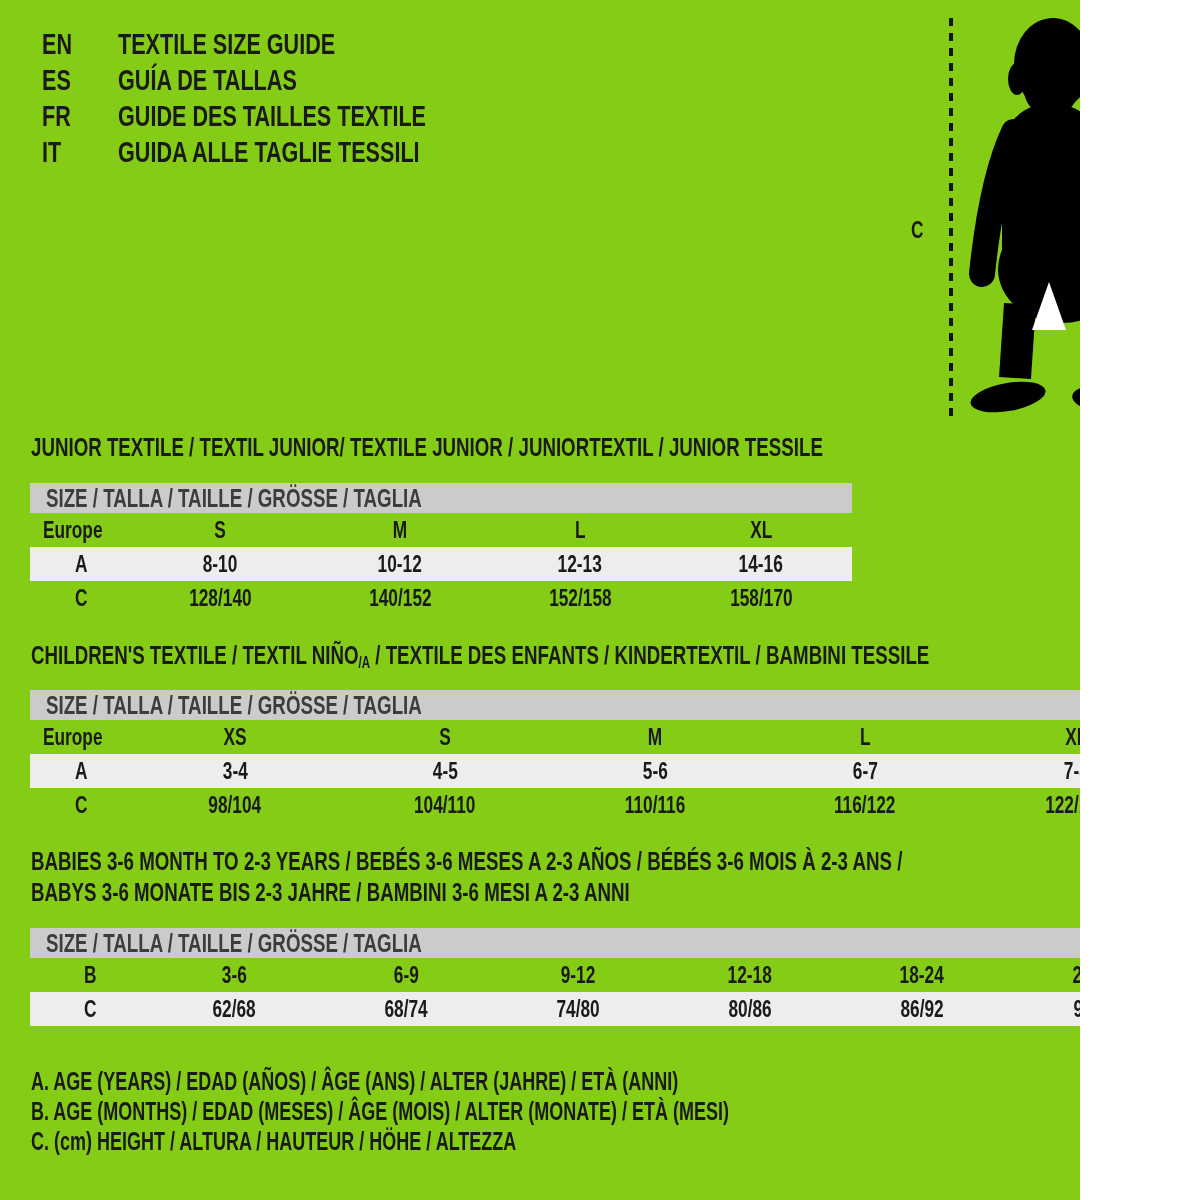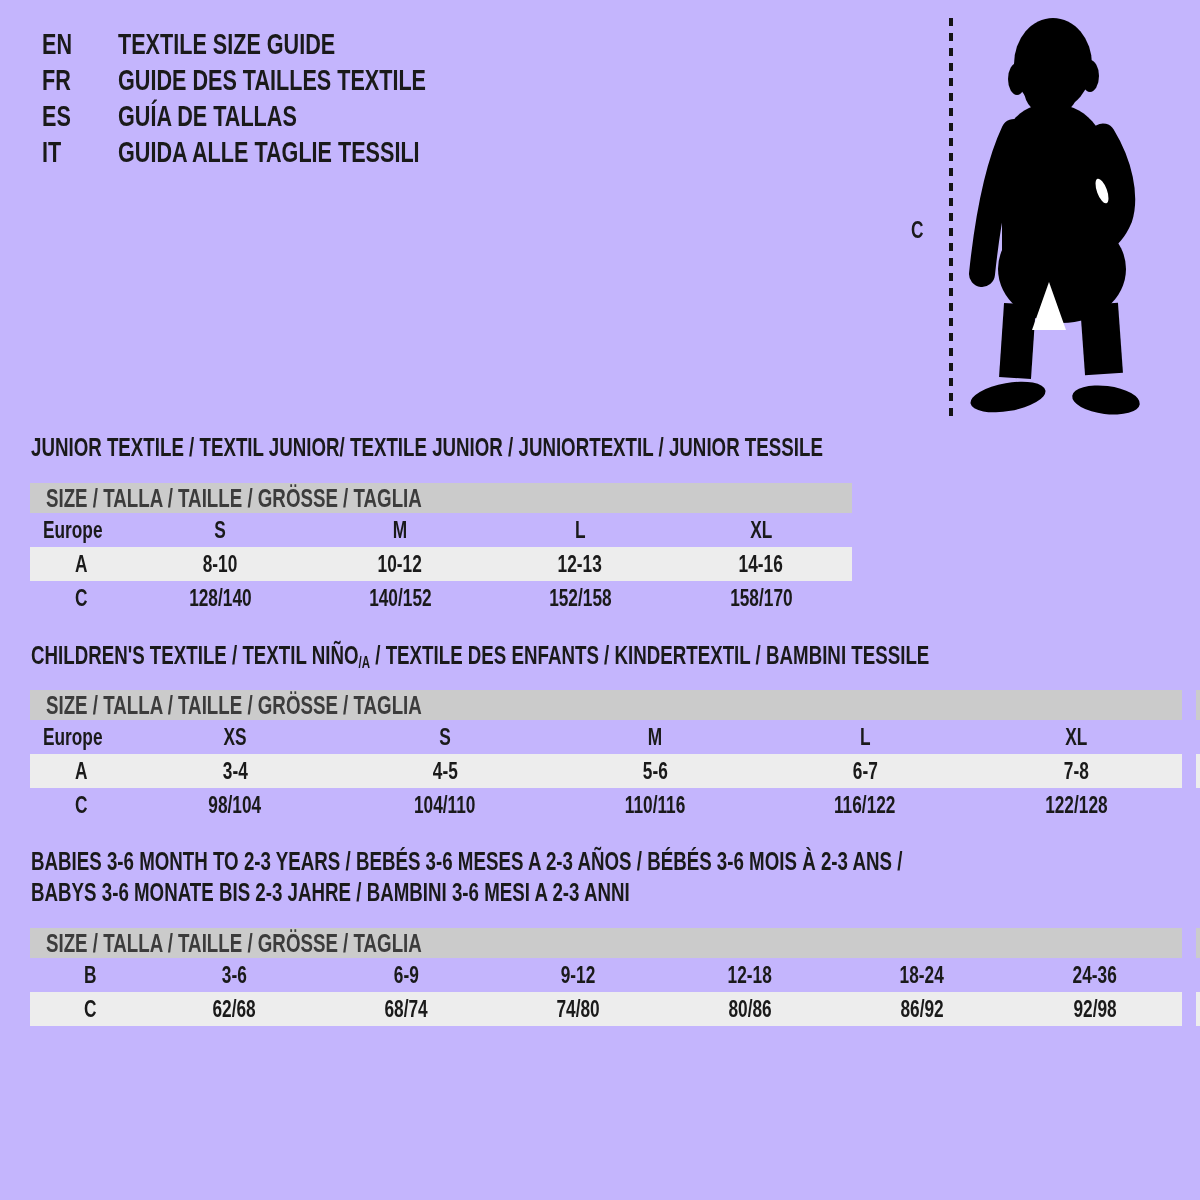--- a/index.html
+++ b/index.html
@@ -1,17 +1,17 @@
 <!DOCTYPE html>
 <html><head>
 <meta charset="utf-8">
 <style>
   html,body{margin:0;padding:0;background:#ffffff;}
   #page{
-    position:relative;width:1200px;height:1200px;background:#c4b5fd;
+    position:relative;width:1080px;height:1200px;background:#84cc16;
     font-family:"Liberation Sans","DejaVu Sans",sans-serif;
     font-weight:bold;color:#1a1a1a;overflow:hidden;
   }
   
   .cond{display:inline-block;transform:scaleX(0.72);transform-origin:0 50%;white-space:nowrap;}
   .cond-blk{transform:scaleX(0.72);transform-origin:0 50%;white-space:nowrap;}
   .cellv{display:inline-block;transform:scaleX(0.72);transform-origin:50% 50%;white-space:nowrap;}
 
   
   .lang{position:absolute;left:42px;top:26px;}
@@ -64,26 +64,26 @@
 <body>
 
 <div id="page">
 
   <div class="lang">
     <div class="lang-row">
       <span class="lang-code"><span class="cond">EN</span></span>
       <span class="cond">TEXTILE SIZE GUIDE</span>
     </div>
     <div class="lang-row">
+      <span class="lang-code"><span class="cond">ES</span></span>
+      <span class="cond">GUÍA DE TALLAS</span>
+    </div>
+    <div class="lang-row">
       <span class="lang-code"><span class="cond">FR</span></span>
       <span class="cond">GUIDE DES TAILLES TEXTILE</span>
-    </div>
-    <div class="lang-row">
-      <span class="lang-code"><span class="cond">ES</span></span>
-      <span class="cond">GUÍA DE TALLAS</span>
     </div>
     <div class="lang-row">
       <span class="lang-code"><span class="cond">IT</span></span>
       <span class="cond">GUIDA ALLE TAGLIE TESSILI</span>
     </div>
   </div>
 
   <div class="figure">
     <span class="cmark"><span class="cond">C</span></span>
     <div class="dash"></div>
@@ -231,14 +231,19 @@
           <td><span class="cellv">92/98</span></td>
         </tr>
       </tbody>
     </table>
   </div>
   <div class="sliver sv-babies">
       <div class="seg-bar"></div>
       <div class="seg-stripe"></div>
     </div>
 
+  <div class="legend">
+    <span class="legend-line cond-blk">A. AGE (YEARS) / EDAD (AÑOS) / ÂGE (ANS) / ALTER (JAHRE) / ETÀ (ANNI)</span>
+    <span class="legend-line cond-blk">B. AGE (MONTHS) / EDAD (MESES) / ÂGE (MOIS) / ALTER (MONATE) / ETÀ (MESI)</span>
+    <span class="legend-line cond-blk">C. (cm) HEIGHT / ALTURA / HAUTEUR / HÖHE / ALTEZZA</span>
+  </div>
 
 </div>
 
 </body></html>

